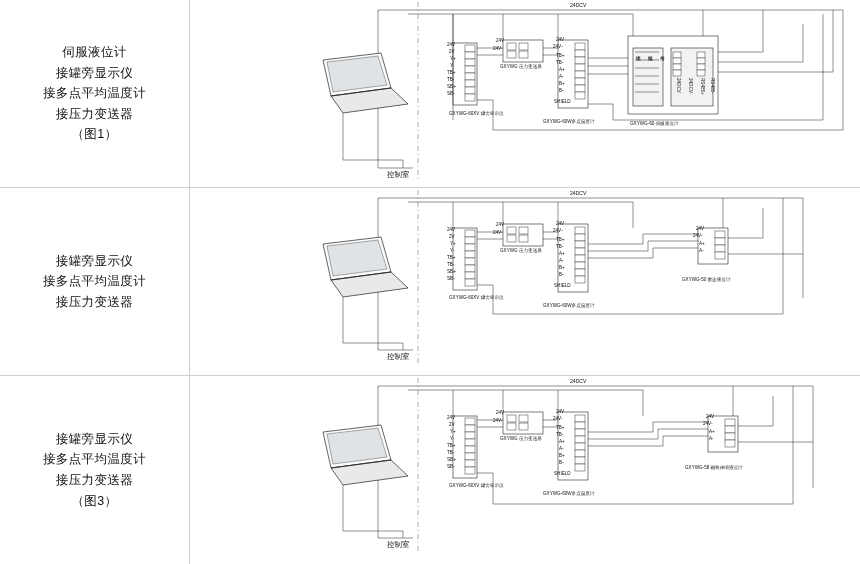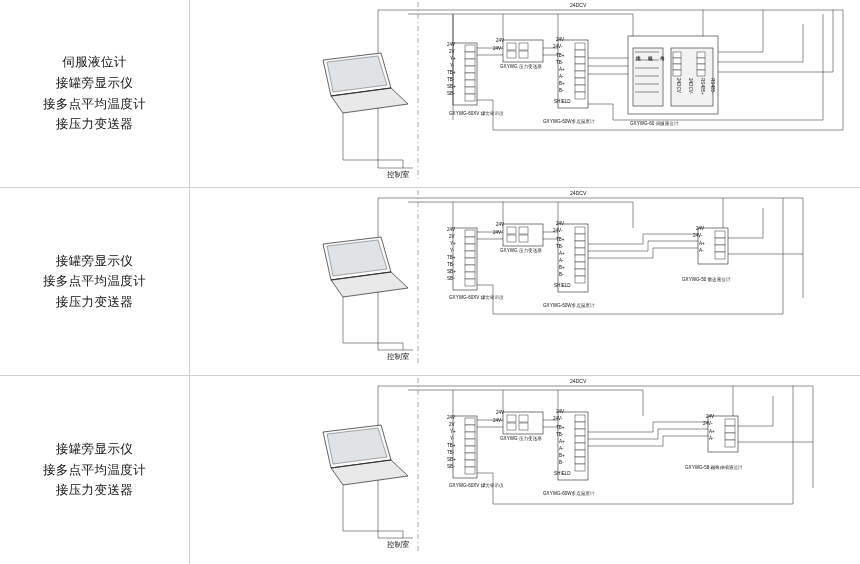--- a/index.html
+++ b/index.html
@@ -94,20 +94,21 @@
 
 <div class="sheet">
 
   <div class="row">
     <div class="label-cell">
       <div class="label-lines">
         <div>伺服液位计</div>
         <div>接罐旁显示仪</div>
         <div>接多点平均温度计</div>
         <div>接压力变送器</div>
+        <div>（图1）</div>
       </div>
     </div>
     <div class="diagram-cell">
       <div class="dgm">
         <svg width="670" height="187" viewBox="0 0 670 187">
 
           <polyline class="ln" points="175,10 640,10"></polyline>
           <polyline class="ln" points="175,10 175,168"></polyline>
           <polyline class="ln" points="175,168 210,168"></polyline>
 
@@ -356,20 +357,21 @@
       </div>
     </div>
   </div>
 
   <div class="row last">
     <div class="label-cell">
       <div class="label-lines">
         <div>接罐旁显示仪</div>
         <div>接多点平均温度计</div>
         <div>接压力变送器</div>
+        <div>（图3）</div>
       </div>
     </div>
     <div class="diagram-cell">
       <div class="dgm">
         <svg width="670" height="187" viewBox="0 0 670 187">
           <polyline class="ln" points="175,10 610,10"></polyline>
           <polyline class="ln" points="175,10 175,162"></polyline>
           <polyline class="ln" points="175,162 210,162"></polyline>
           <polyline class="dash" points="215,2 215,178"></polyline>
           <polyline class="ln" points="205,14 440,14"></polyline>

